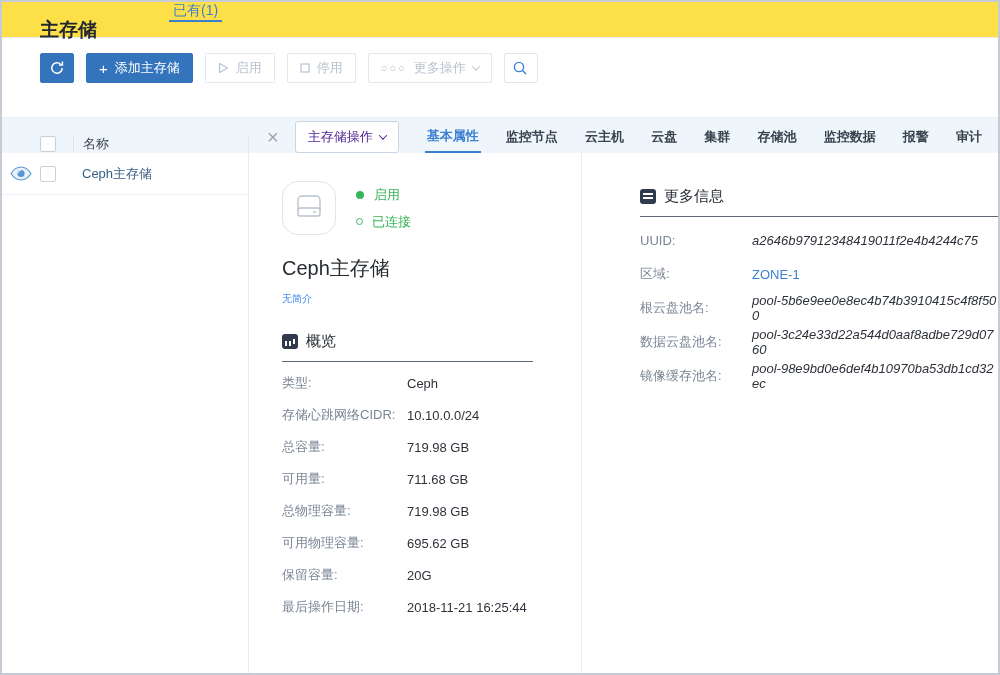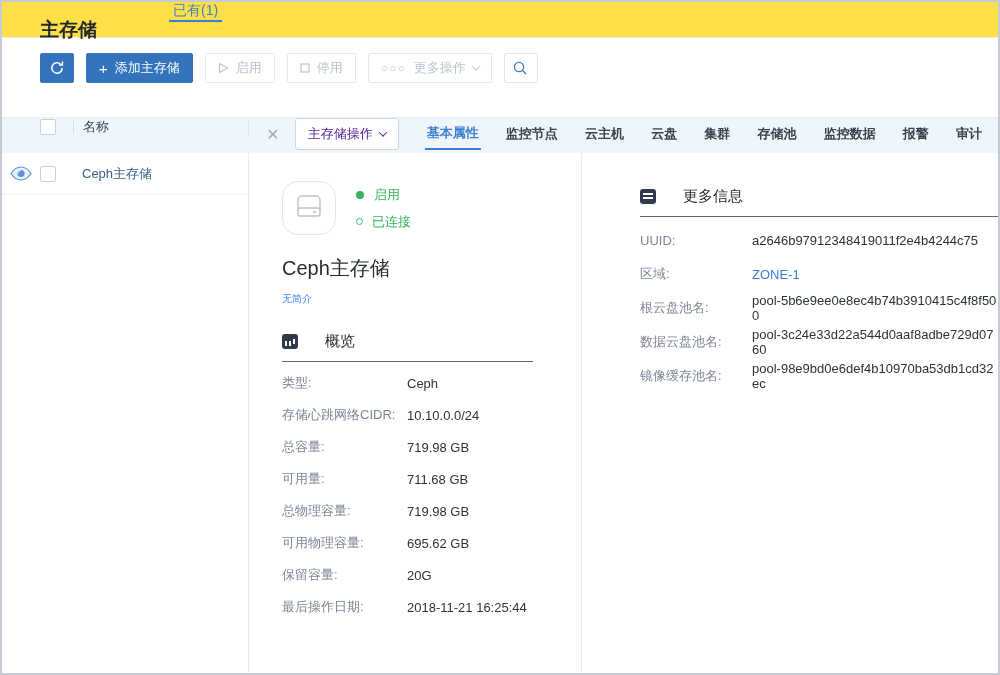--- a/index.html
+++ b/index.html
@@ -33,21 +33,21 @@
   .btn-search { background:#fff; border:1px solid #dfe6ee; }
   .btn .pre-ico { margin-right:7px; display:inline-flex; align-items:center; }
   .dots { letter-spacing:2px; font-size:11px; margin-right:7px; }
   .chev { display:inline-block; width:6px; height:6px; border-right:1.4px solid currentColor;
           border-bottom:1.4px solid currentColor; transform:rotate(45deg) translate(-1px,-1px); margin-left:7px; }
 
   
   .content { position:absolute; top:115px; bottom:0; left:0; right:0; display:flex; flex-direction:column; }
   .content-strip {
     height:36px; flex:0 0 36px; background:#eef5fb; border-top:1px solid #e8eef3;
-    display:flex; align-items:flex-start;
+    display:flex; align-items:flex-end;
   }
   .list-col-head {
     width:247px; flex:0 0 247px; display:flex; align-items:center; border-right:1px solid #e2e9ef;
   }
   .checkbox { width:16px; height:16px; border:1px solid #c7d1dc; border-radius:2px; background:#fff; cursor:pointer; }
   .head-checkbox { margin-left:38px; }
   .col-divider { width:1px; height:14px; background:#d8e1ea; margin-left:17px; }
   .col-name { margin-left:9px; font-size:13px; color:#3c4654; }
 
   .detail-head { flex:1; display:flex; align-items:stretch; }
@@ -77,21 +77,21 @@
     display:flex; align-items:center; justify-content:center; background:#fff;
   }
   .status-col { display:flex; flex-direction:column; justify-content:center; gap:9px; }
   .status-line { display:flex; align-items:center; font-size:13px; color:#35b55a; }
   .dot-solid { width:8px; height:8px; border-radius:50%; background:#35b55a; margin-right:10px; }
   .dot-hollow { width:7px; height:7px; border-radius:50%; border:1.5px solid #3cb963; margin-right:9px; background:#fff; }
 
   .detail-title { margin-top:20px; font-size:20px; color:#272c33; }
   .detail-sub { margin-top:10px; font-size:10px; color:#3b82f6;font-family:Liberation Serif, serif; }
 
-  .section-head { margin-top:26px; display:flex; align-items:center; gap:27px;
+  .section-head { margin-top:26px; display:flex; align-items:center; gap:8px;
                   padding-bottom:10px; border-bottom:1px solid #5d6673; }
   .section-title { font-size:15px; color:#272c33; }
   .sec-ico { width:16px; height:15px; background:#2f3a4d; border-radius:3px; position:relative; }
   .sec-ico.chart::before { content:""; position:absolute; left:3px; bottom:3px; width:2px; height:5px; background:#fff; box-shadow:4px 0 0 #fff, 8px -2px 0 #fff; }
   .sec-ico.chart::after { content:""; position:absolute; left:3px; top:2px; right:3px; height:1.5px; background:#fff; opacity:.0; }
   .sec-ico.list::before { content:""; position:absolute; left:3px; top:4px; right:3px; height:1.6px; background:#fff; box-shadow:0 4px 0 #fff; }
 
   .fields { margin-top:5px; }
   .field-row { height:32px; display:flex; align-items:center; font-size:13px; }
   .f-label { flex:0 0 125px; color:#7b8593; display:flex; align-items:center; }
@@ -104,21 +104,21 @@
   .toggle-wrap { display:flex; align-items:center; gap:8px; }
   .t-label { color:#b9c3cf; font-size:13px; }
   .toggle { width:34px; height:14px; border-radius:7px; background:#cfe2f5; position:relative; cursor:pointer; }
   .knob { position:absolute; right:-1px; top:-1px; width:16px; height:16px; border-radius:50%; background:#3f86d6; }
 
   
   .detail-right { flex:1; padding:34px 0 0 58px; min-width:0; }
   .detail-right .section-head { margin-top:0; }
   .detail-right .fields { margin-top:6px; }
   .detail-right .field-row { height:34px; }
-  .mono-ok { word-break:break-all; }
+  .mono-ok { word-break:break-all;font-style:italic; }
 </style>
 </head>
 <body>
 
 <div class="screen">
 
   <div class="page-header">
     <div class="page-title">主存储</div>
     <div class="top-tab">已有(1)</div>
   </div>

